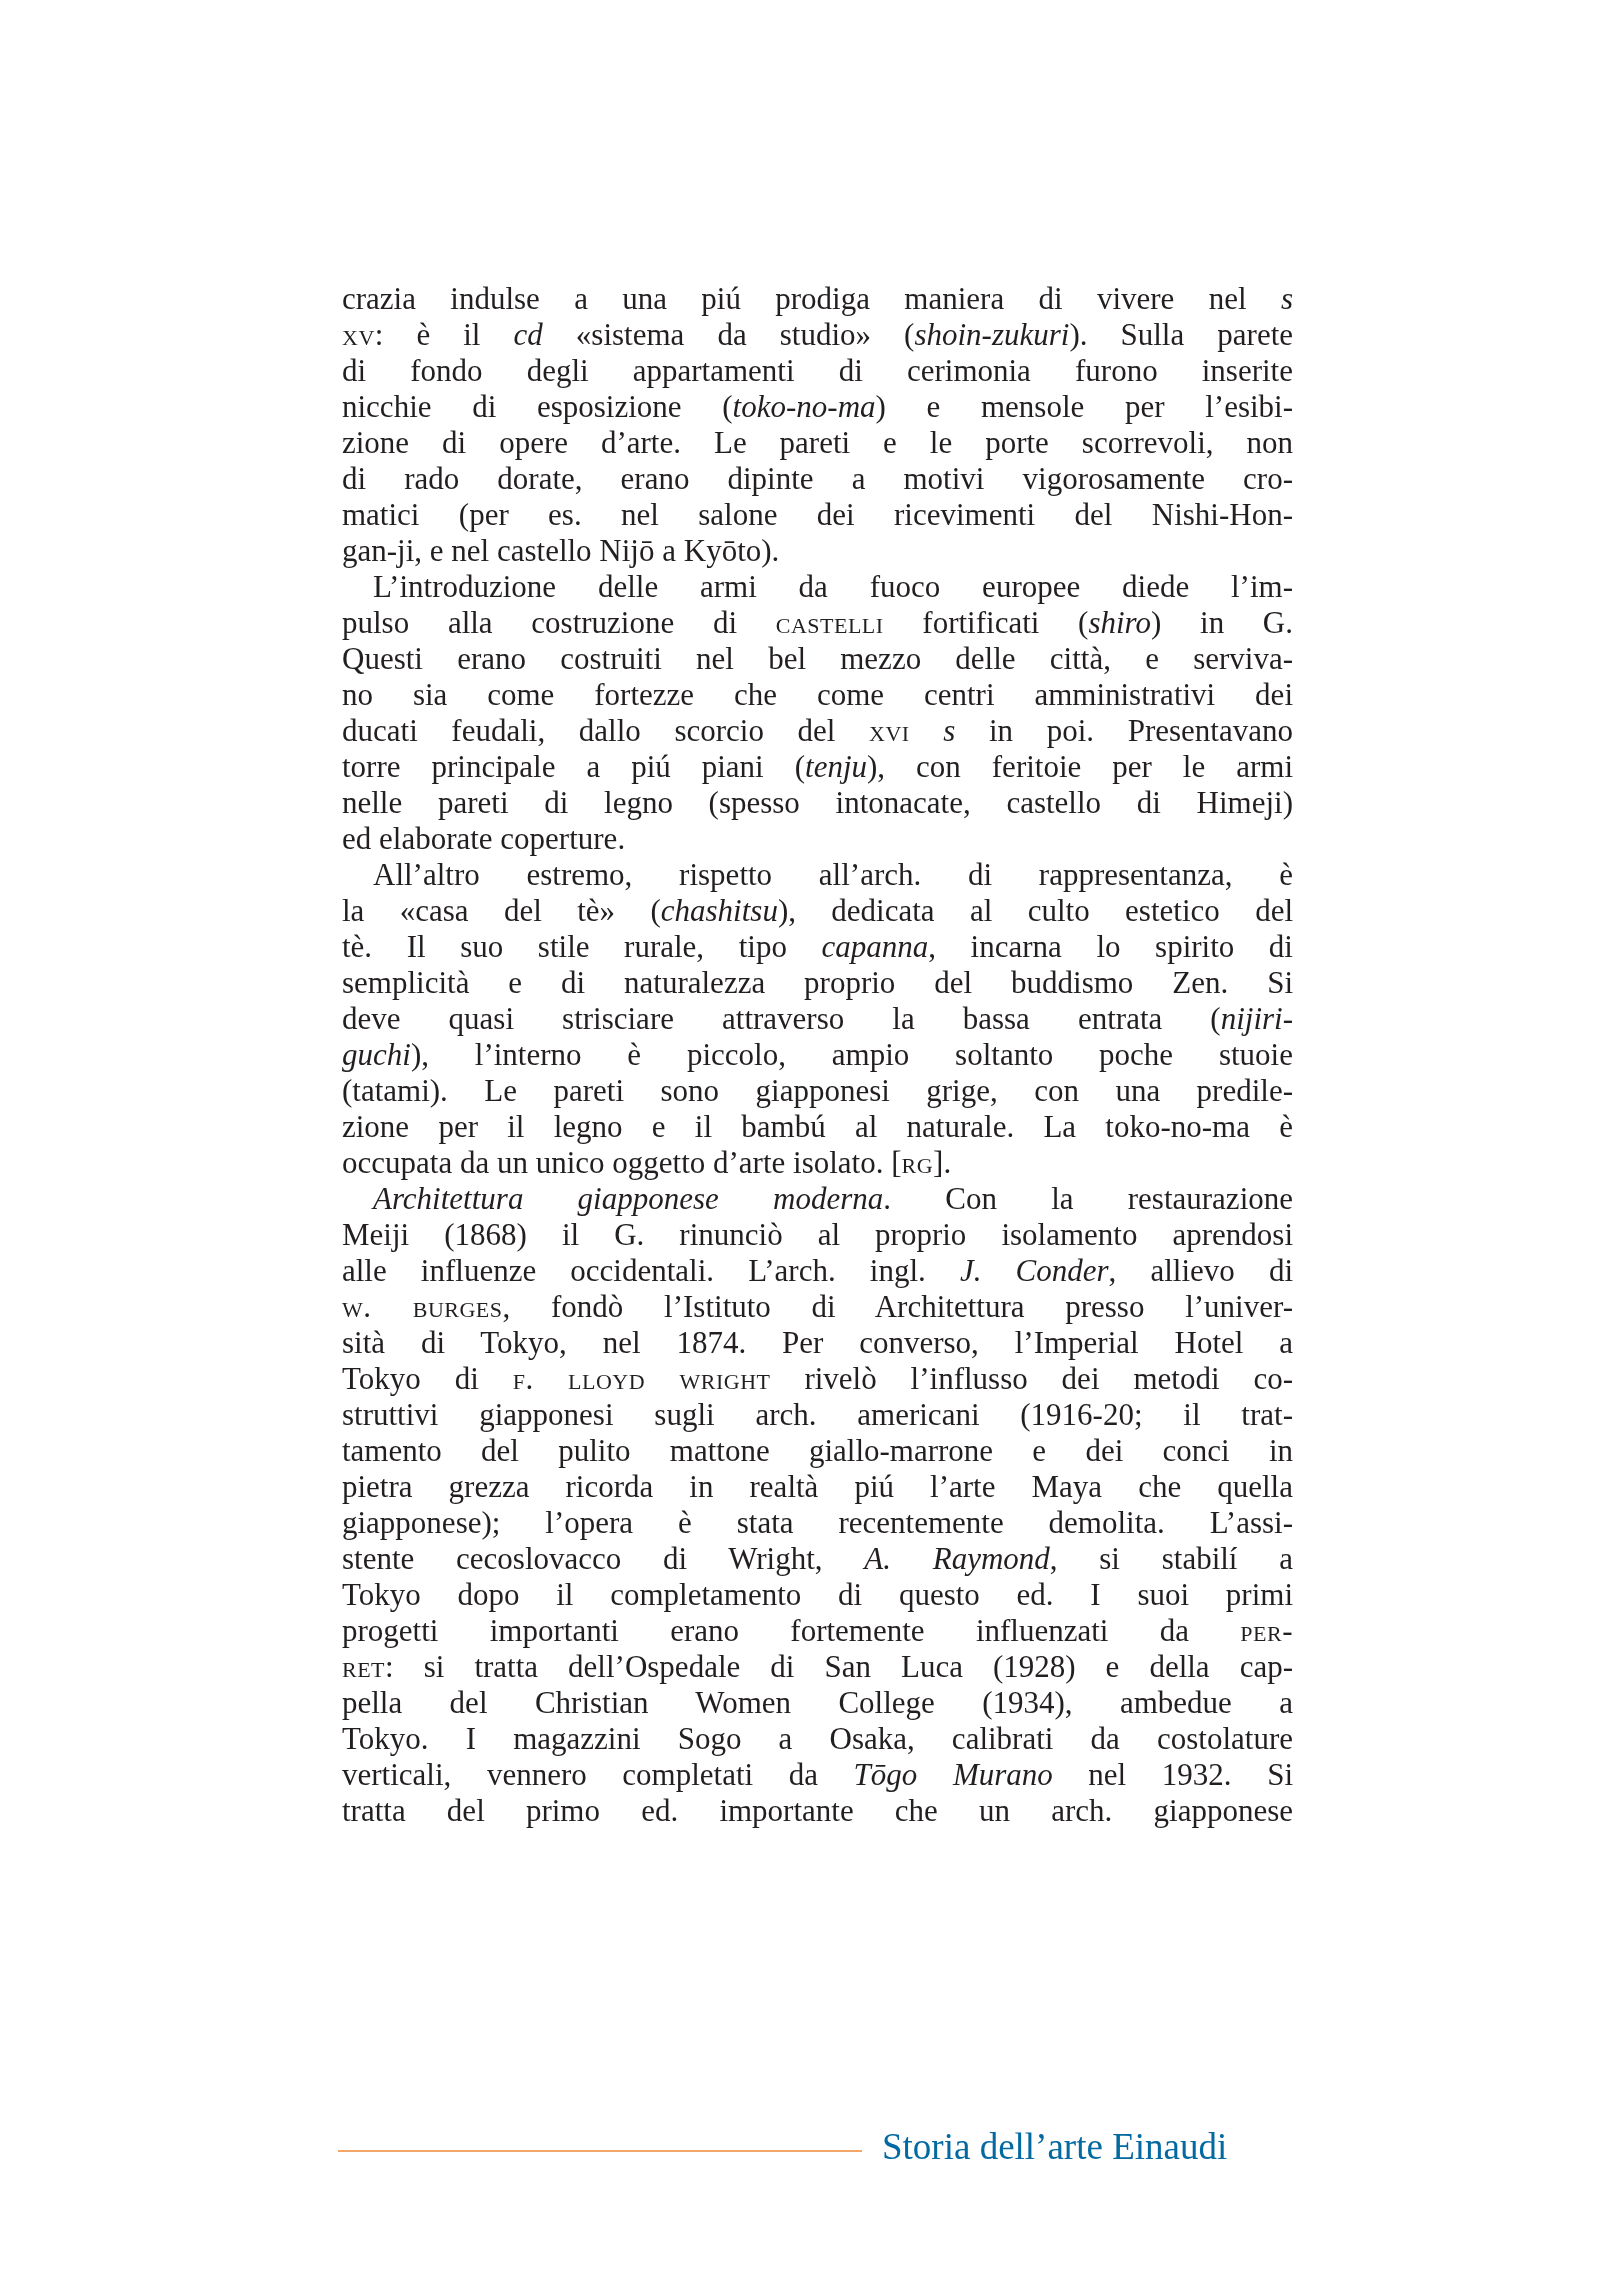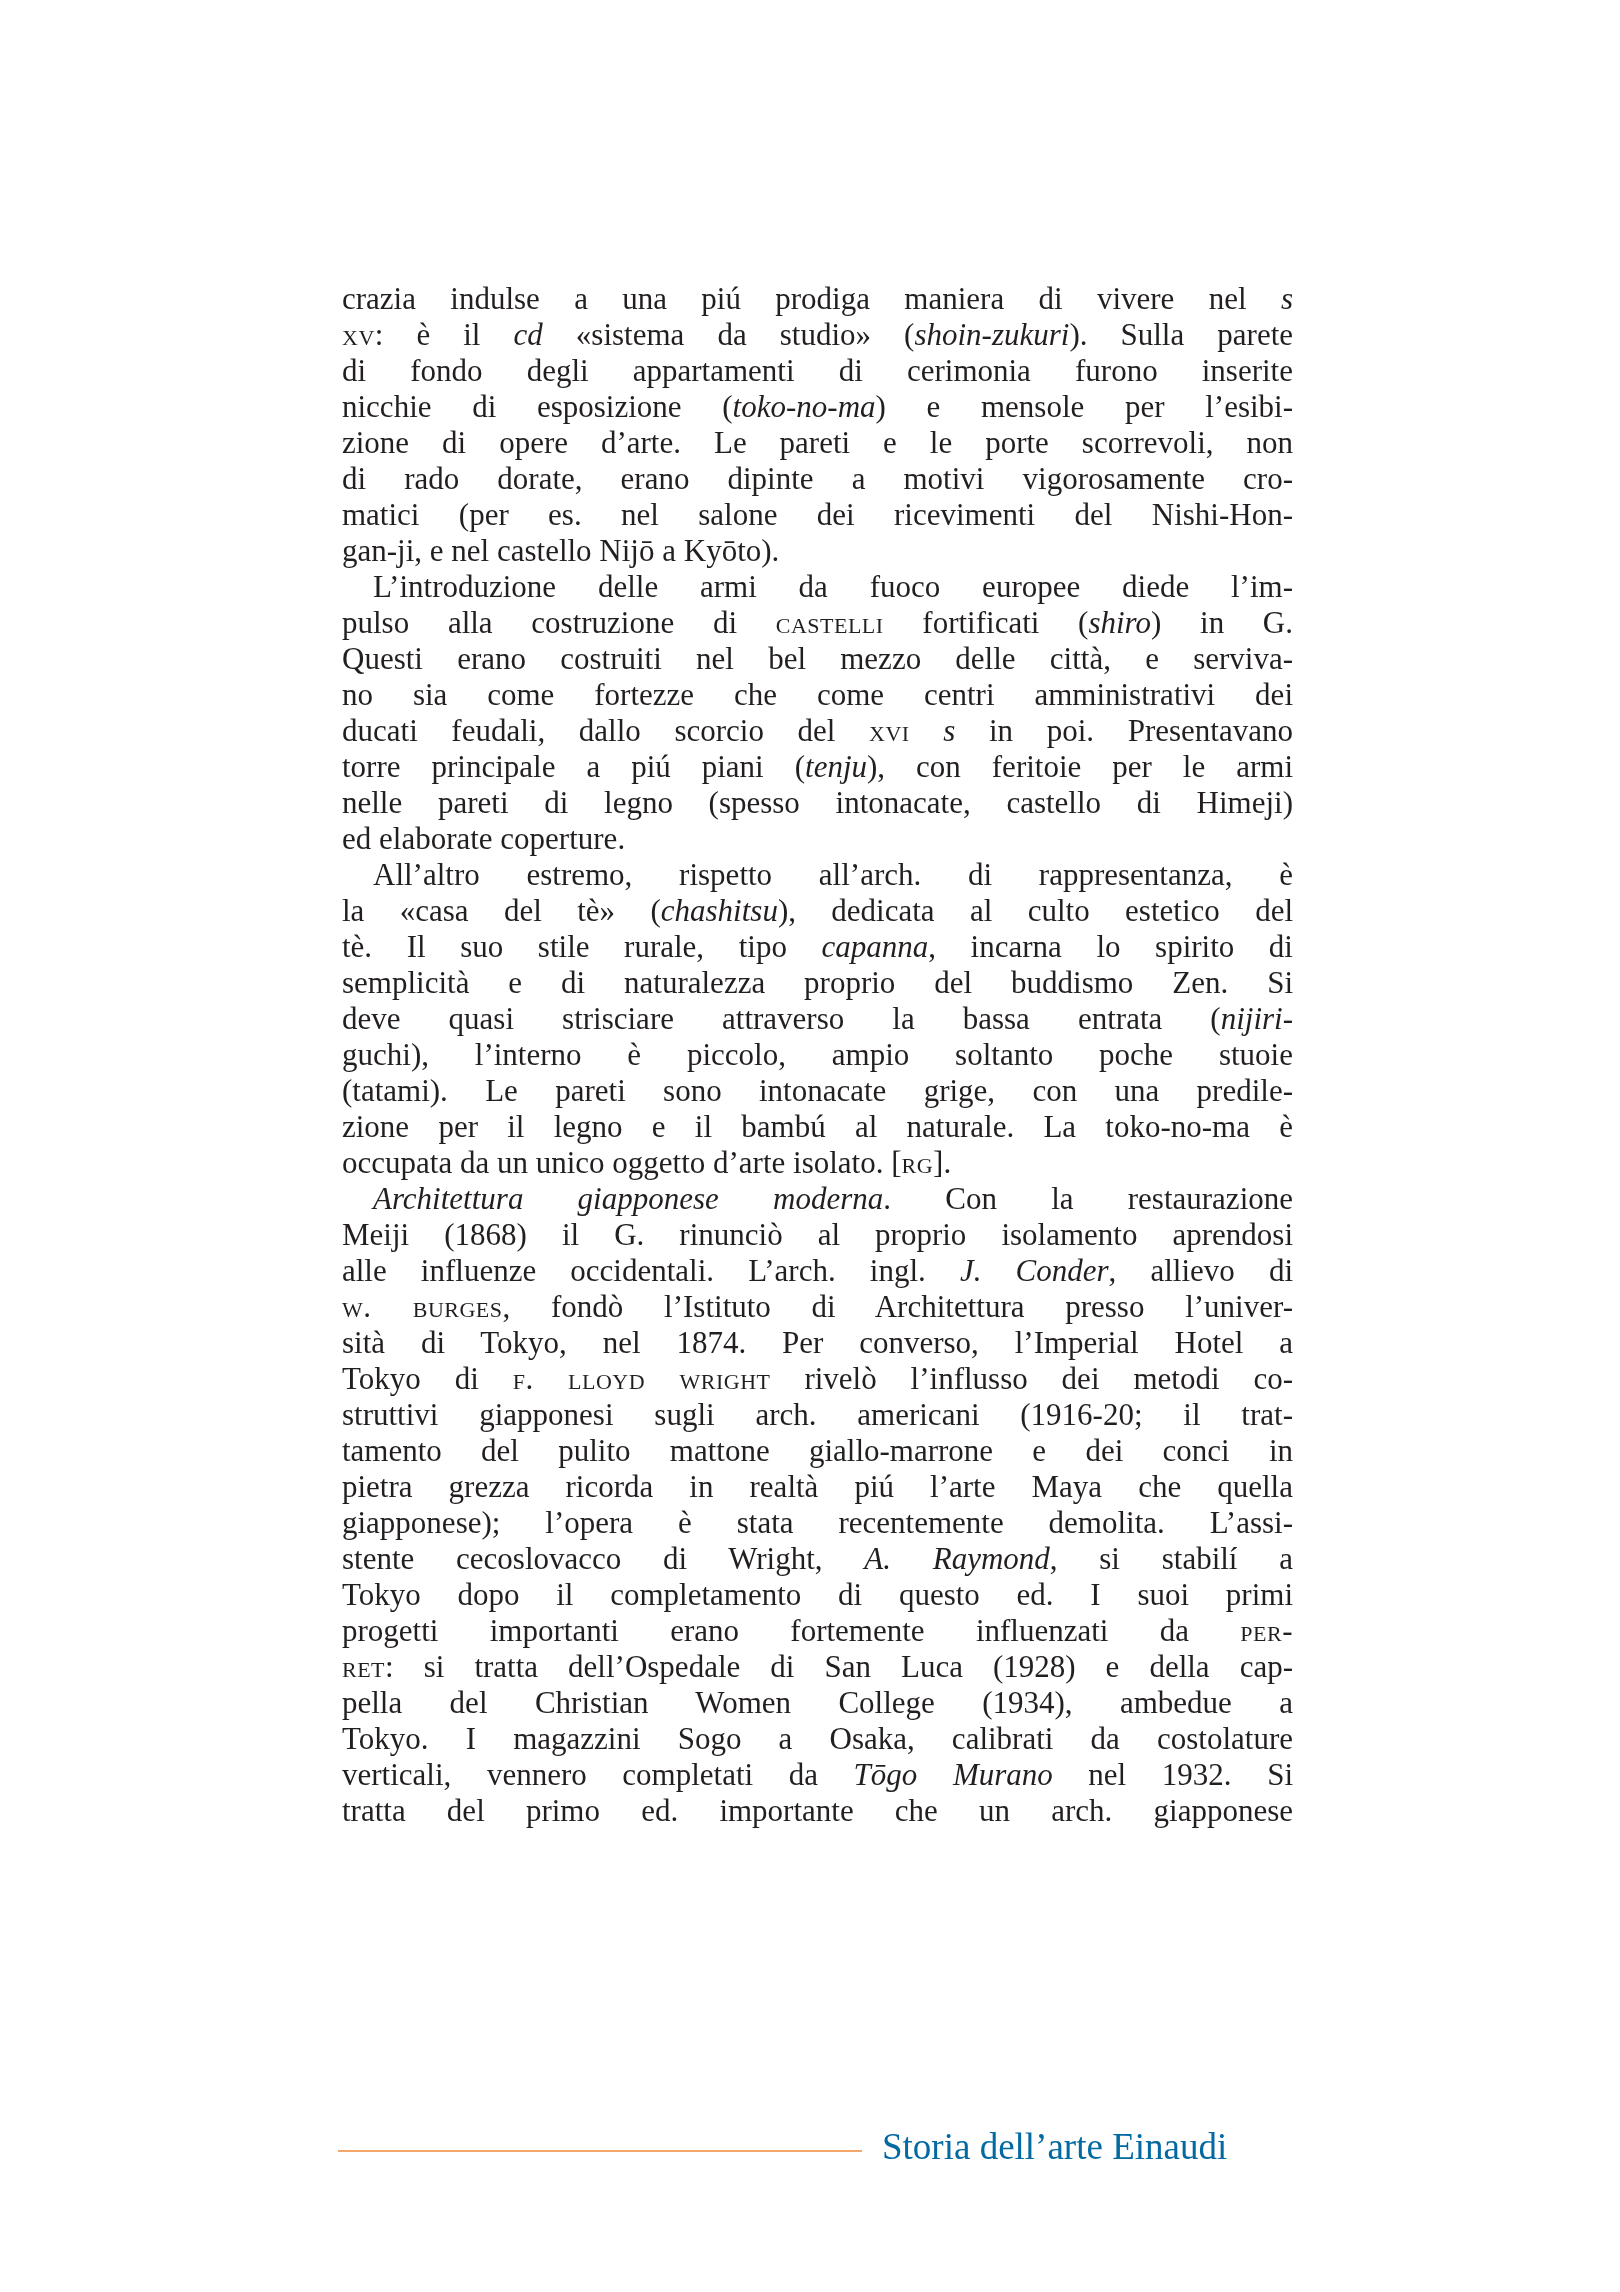--- a/index.html
+++ b/index.html
@@ -68,22 +68,22 @@
         <span class="line"><span>torre principale a piú piani (</span><span style="font-style: italic;">tenju</span><span>), con feritoie per le armi</span></span>
         <span class="line"><span>nelle pareti di legno (spesso intonacate, castello di Himeji)</span></span>
         <span class="line last"><span>ed elaborate coperture.</span></span>
       </div>
       <div>
         <span class="line indent"><span>All’altro estremo, rispetto all’arch. di rappresentanza, è</span></span>
         <span class="line"><span>la «casa del tè» (</span><span style="font-style: italic;">chashitsu</span><span>), dedicata al culto estetico del</span></span>
         <span class="line"><span>tè. Il suo stile rurale, tipo </span><span style="font-style: italic;">capanna</span><span>, incarna lo spirito di</span></span>
         <span class="line"><span>semplicità e di naturalezza proprio del buddismo Zen. Si</span></span>
         <span class="line"><span>deve quasi strisciare attraverso la bassa entrata (</span><span style="font-style: italic;">nijiri-</span></span>
-        <span class="line"><span style="">guchi</span><span>), l’interno è piccolo, ampio soltanto poche stuoie</span></span>
-        <span class="line"><span>(tatami). Le pareti sono intonacate grige, con una predile-</span></span>
+        <span class="line"><span style="font-style: italic;">guchi</span><span>), l’interno è piccolo, ampio soltanto poche stuoie</span></span>
+        <span class="line"><span>(tatami). Le pareti sono giapponesi grige, con una predile-</span></span>
         <span class="line"><span>zione per il legno e il bambú al naturale. La toko-no-ma è</span></span>
         <span class="line last"><span>occupata da un unico oggetto d’arte isolato. [</span><span class="sc">rg</span><span>].</span></span>
       </div>
       <div>
         <span class="line indent"><span style="font-style: italic;">Architettura giapponese moderna</span><span>. Con la restaurazione</span></span>
         <span class="line"><span>Meiji (1868) il G. rinunciò al proprio isolamento aprendosi</span></span>
         <span class="line"><span>alle influenze occidentali. L’arch. ingl. </span><span style="font-style: italic;">J. Conder</span><span>, allievo di</span></span>
         <span class="line"><span class="sc">w. burges</span><span>, fondò l’Istituto di Architettura presso l’univer-</span></span>
         <span class="line"><span>sità di Tokyo, nel 1874. Per converso, l’Imperial Hotel a</span></span>
         <span class="line"><span>Tokyo di </span><span class="sc">f. lloyd wright</span><span> rivelò l’influsso dei metodi co-</span></span>

